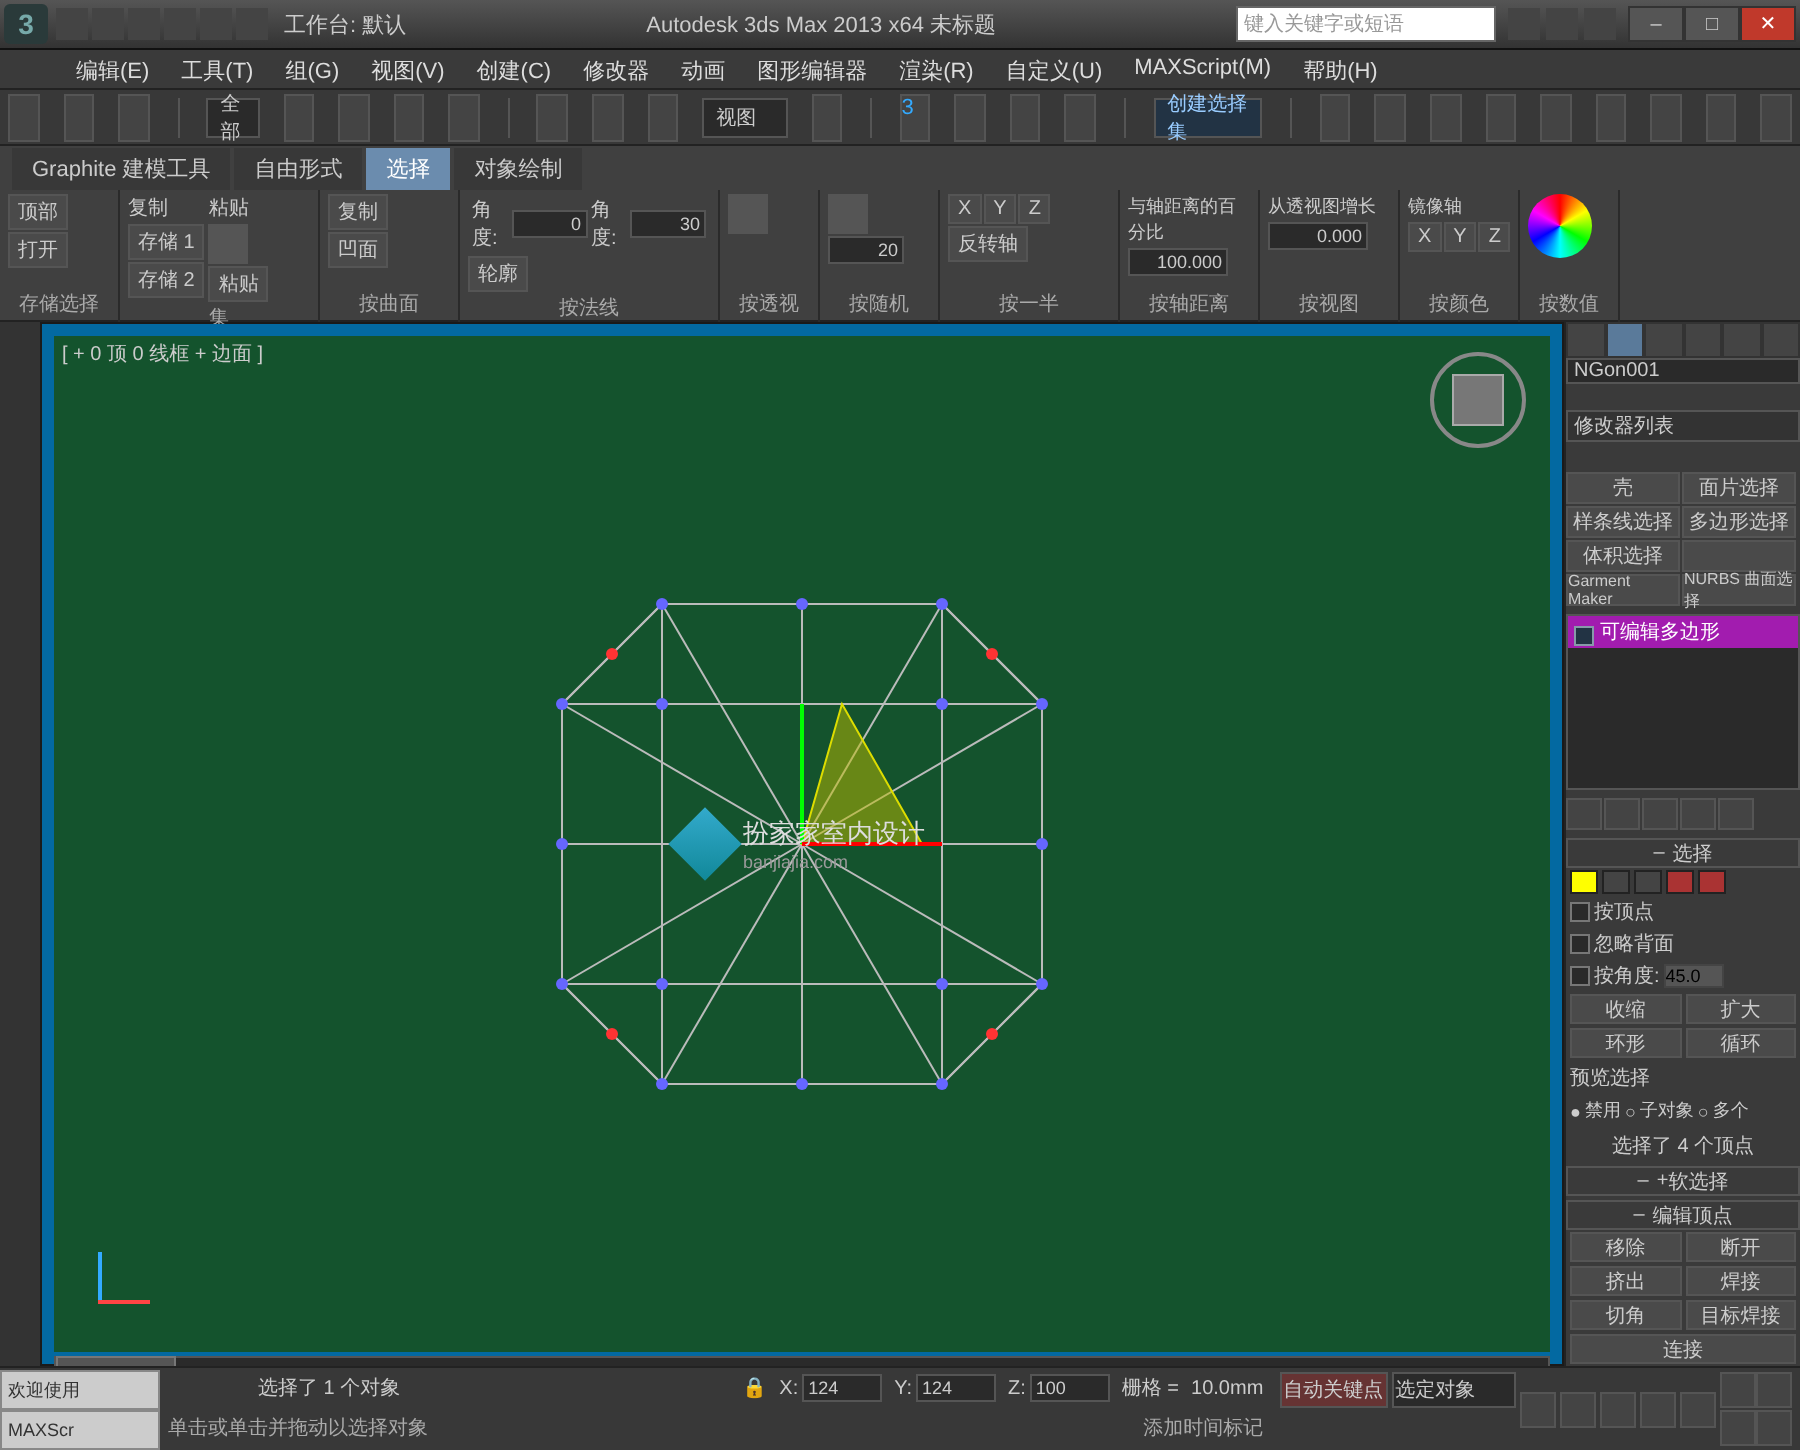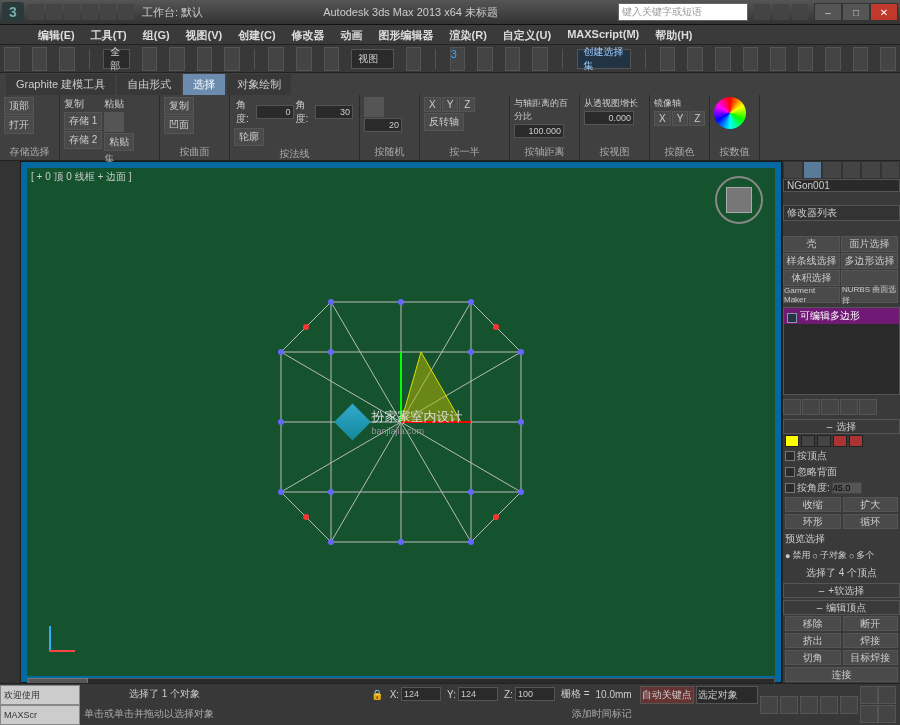--- a/index.html
+++ b/index.html
@@ -11,21 +11,21 @@
 .workspace-label { margin-left:8px; font-size:11px; color:#ccc; }
 .title-text { flex:1; text-align:center; font-size:11px; color:#ccc; }
 .searchbox { width:130px; height:18px; background:#fff; border:1px solid #666; font-size:10px; padding:0 3px; color:#999; display:flex; align-items:center; }
 .help-icons { display:flex; gap:3px; margin:0 6px; }
 .help-icons span { width:16px; height:16px; background:#444; }
 .winbtns { display:flex; }
 .winbtn { width:28px; height:18px; background:#555; border:1px solid #333; display:flex; align-items:center; justify-content:center; font-size:10px; }
 .winbtn.close { background:#c0392b; color:#fff; }
 
 .menubar { height:20px; background:#3a3a3a; display:flex; padding:0 30px; border-bottom:1px solid #222; }
-.menubar span { padding:3px 8px; font-size:11px; color:#ddd;font-weight:bold; }
+.menubar span { padding:3px 8px; font-size:11px; color:#ddd; }
 
 .toolbar1 { height:28px; background:#383838; display:flex; align-items:center; padding:0 4px; gap:12px; border-bottom:1px solid #222; }
 .tb-dd { height:20px; background:#2a2a2a; border:1px solid #555; padding:0 6px; font-size:10px; display:flex; align-items:center; }
 .tb-icon { width:24px; height:24px; background:#444; border:1px solid #555; }
 .tb-sep { width:1px; height:20px; background:#555; margin:0 2px; }
 
 .ribbon { height:88px; background:#404040; border-bottom:1px solid #222; }
 .rib-tabs { height:22px; display:flex; align-items:center; padding-left:6px; gap:2px; }
 .rib-tab { padding:3px 10px; font-size:11px; color:#ccc; background:#383838; }
 .rib-tab.active { background:#6b8cae; color:#fff; }
@@ -54,21 +54,21 @@
 .wm-sub { color:#999; font-size:9px; }
 
 .right-panel { width:118px; background:#3a3a3a; border-left:1px solid #222; display:flex; flex-direction:column; overflow:hidden; }
 .rp-tabs { height:20px; display:flex; background:#2f2f2f; }
 .rp-tabs span { flex:1; height:18px; background:#444; border:1px solid #333; }
 .rp-name { height:16px; background:#2a2a2a; border:1px solid #555; font-size:10px; padding:0 3px; display:flex; align-items:center; }
 .rp-dd { height:16px; background:#333; border:1px solid #555; font-size:10px; padding:0 3px; display:flex; align-items:center; margin:13px 0; }
 .rp-btns { display:flex; flex-wrap:wrap; gap:1px; margin:2px 0; }
 .rp-btn2 { width:57px; height:16px; background:#4a4a4a; border:1px solid #555; font-size:10px; display:flex; align-items:center; justify-content:center; }
 .rp-stack { height:110px; background:#2a2a2a; border:1px solid #555; margin:2px 0; }
-.rp-stack-item { background:#701a75; color:#fff; font-size:10px; padding:1px 3px; display:flex; align-items:flex-end; gap:3px; }
+.rp-stack-item { background:#a21caf; color:#fff; font-size:10px; padding:1px 3px; display:flex; align-items:flex-end; gap:3px; }
 .rp-stack-sq { width:10px; height:10px; background:#234; border:1px solid #89a; }
 .rp-iconrow { display:flex; gap:1px; margin:2px 0; }
 .rp-iconrow span { width:18px; height:16px; background:#444; border:1px solid #555; }
 .rp-rollout-h { height:15px; background:#3a3a3a; border:1px solid #555; font-size:10px; display:flex; align-items:center; justify-content:center; margin-top:2px; }
 .rp-rollout-h::before { content:"–"; margin-right:4px; }
 .rp-row { display:flex; align-items:center; gap:2px; font-size:10px; padding:1px 2px; }
 .rp-swatch { width:14px; height:12px; border:1px solid #222; }
 .rp-chk { width:10px; height:10px; border:1px solid #777; background:#2a2a2a; }
 .rp-sm-input { width:30px; height:12px; background:#555; border:1px solid #444; font-size:9px; }
 .rp-btn-half { width:80px; height:15px; background:#4a4a4a; border:1px solid #555; font-size:10px; display:flex; align-items:center; justify-content:center; }
@@ -210,20 +210,26 @@
       <div class="rib-panel-body rib-col">
         <div class="rp-row">
             <span>角度:</span>
             <input class="rib-input" value="0" style="">
             <span>角度:</span>
             <input class="rib-input" value="30" style="">
           </div>
         <div class="rib-btn">轮廓</div>
       </div>
       <div class="rib-panel-label">按法线</div>
+    </div>
+    <div class="rib-panel" style="width:50px">
+      <div class="rib-panel-body">
+          <div class="rib-icon"></div>
+        </div>
+      <div class="rib-panel-label">按透视</div>
     </div>
     <div class="rib-panel" style="width:60px">
       <div class="rib-panel-body rib-col">
         <div class="rib-icon"></div>
         <input class="rib-input" value="20" style="">
       </div>
       <div class="rib-panel-label">按随机</div>
     </div>
     <div class="rib-panel" style="width:90px">
       <div class="rib-panel-body rib-col">

